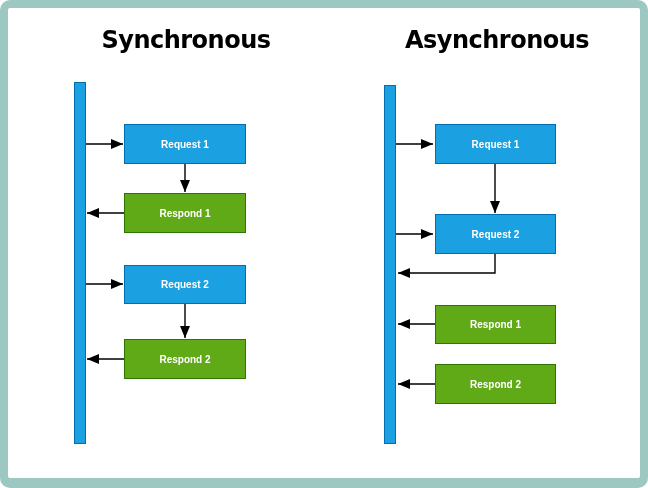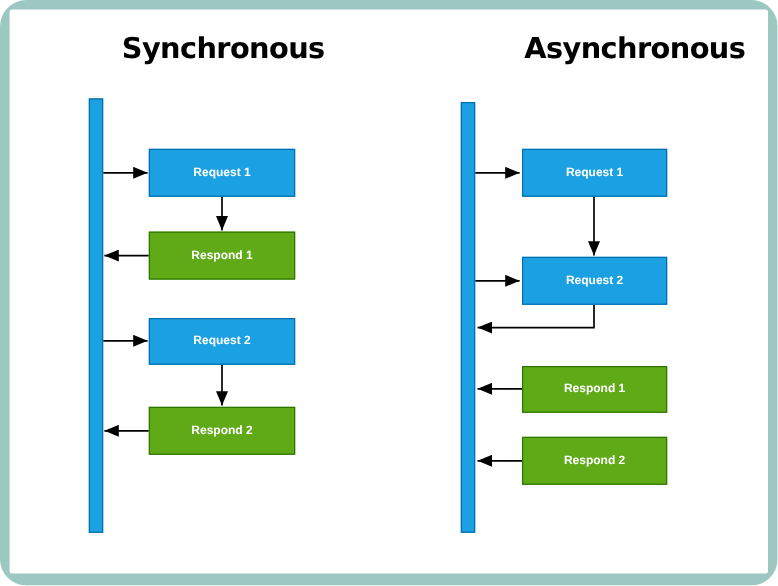--- a/index.html
+++ b/index.html
@@ -15,21 +15,21 @@
   *{margin:0;padding:0;box-sizing:border-box;}
   body{
     width:648px;height:488px;
     font-family:"Liberation Sans",sans-serif;
     background:#ffffff;
   }
   .stage{
     position:relative;
     width:648px;height:488px;
     background:var(--frame-border);
-    border-radius:22px;
+    border-radius:10px;
     overflow:hidden;
   }
   .frame-inner{
     position:absolute;
     left:8px;top:8px;right:8px;bottom:10px;
     background:#ffffff;
     border-radius:2px;
   }
   .arrows{
     position:absolute;left:0;top:0;
@@ -112,21 +112,21 @@
   <div class="node respond" style="left:124px;top:193px;">
     <span>Respond 1</span>
   </div>
   <div class="node request" style="left:124px;top:265px;height:39px;">
     <span>Request 2</span>
   </div>
   <div class="node respond" style="left:124px;top:339px;">
     <span>Respond 2</span>
   </div>
 
-  <div class="section-title" style="left:497px;margin-left:32px;">Asynchronous</div>
+  <div class="section-title" style="left:497px;">Asynchronous</div>
   <div class="lifeline" style="left:384px;top:85px;height:359px;"></div>
   <div class="node request" style="left:435px;top:124px;width:121px;">
     <span>Request 1</span>
   </div>
   <div class="node request" style="left:435px;top:214px;width:121px;">
     <span>Request 2</span>
   </div>
   <div class="node respond" style="left:435px;top:305px;width:121px;height:39px;">
     <span>Respond 1</span>
   </div>

